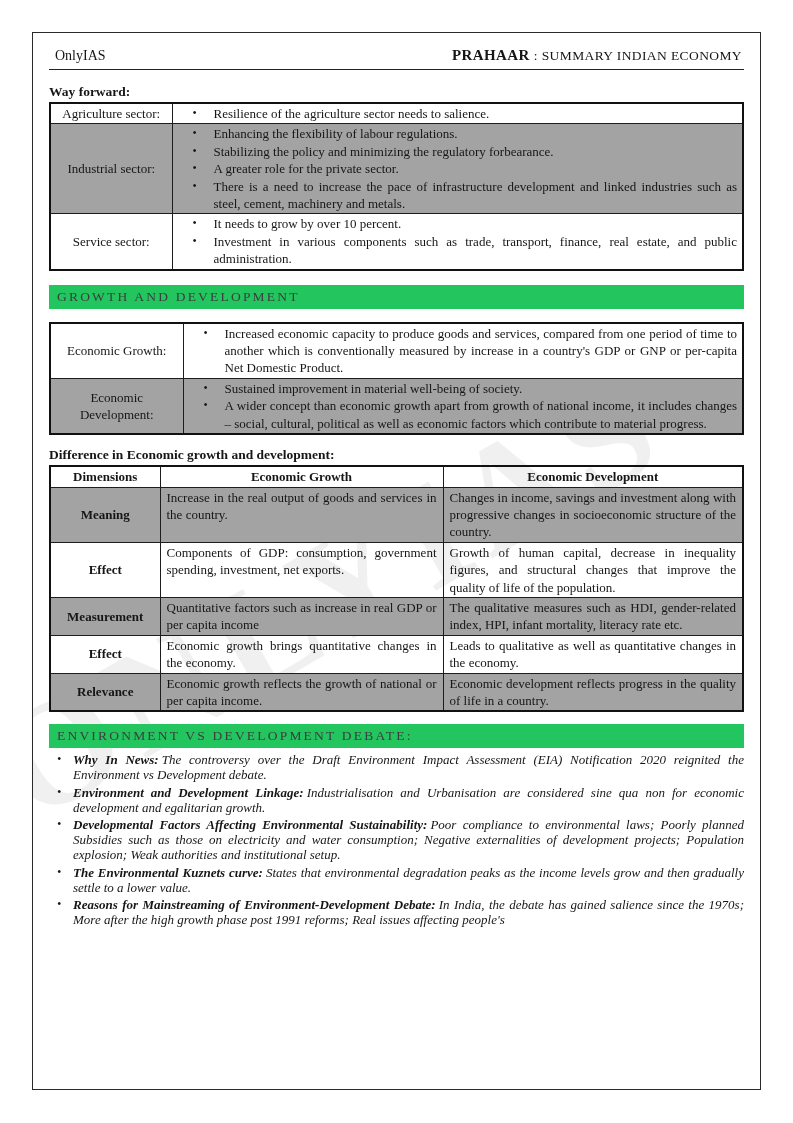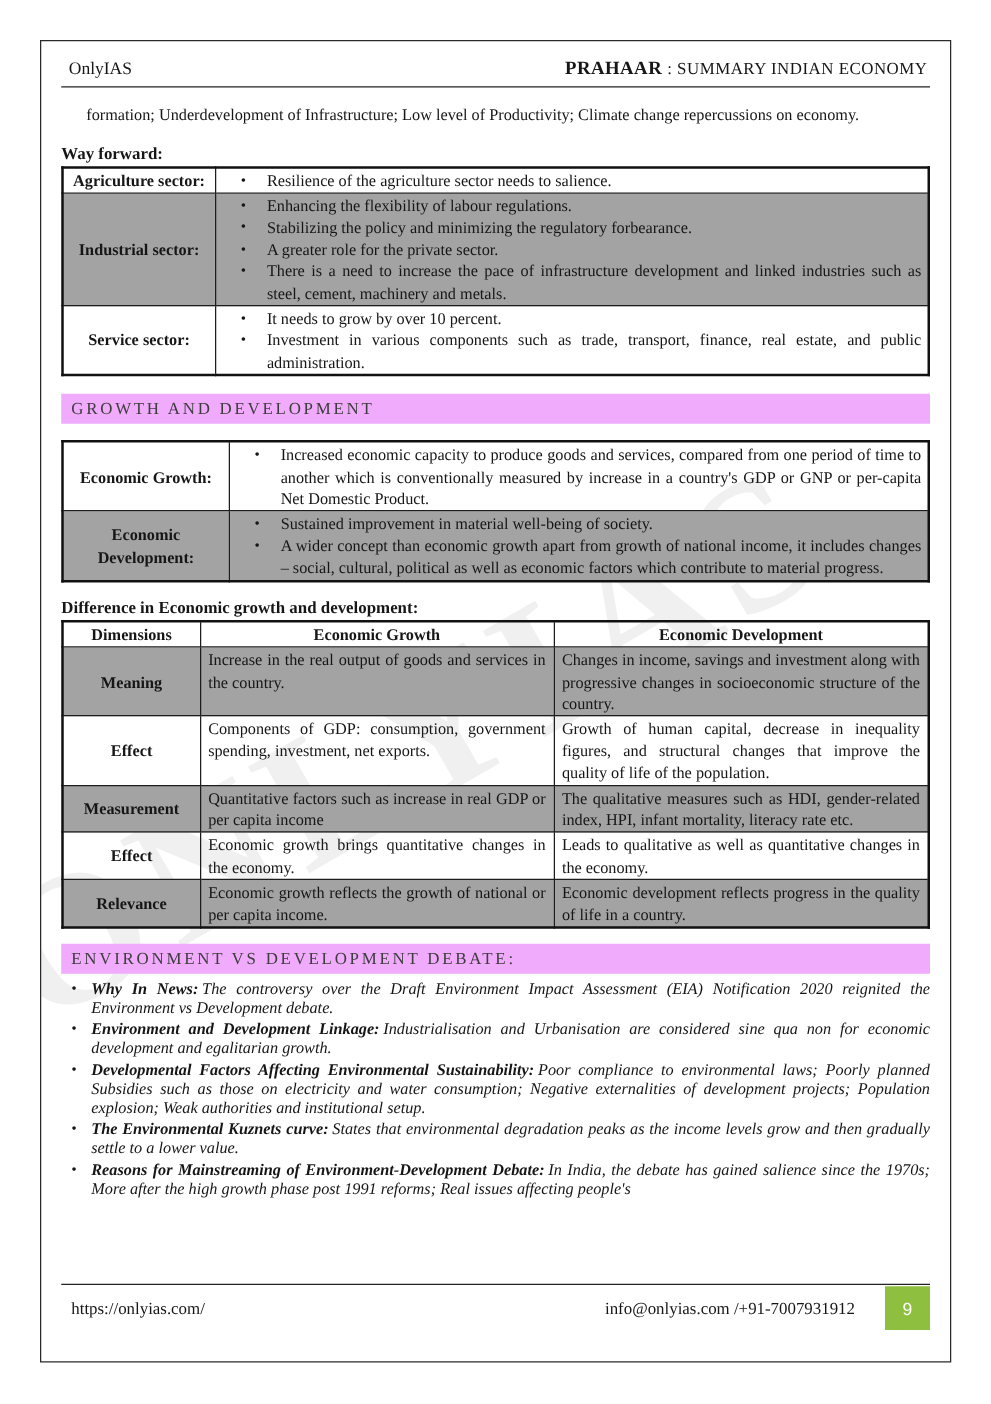--- a/index.html
+++ b/index.html
@@ -30,37 +30,37 @@
   .dtitle .r{margin-left:4px;margin-top:20px;}
   
   .intro{margin:13px 0 0 20px;text-align:justify;font-size:13px;line-height:17.6px;}
   
   .subhead{font-weight:bold;font-size:13.5px;margin:14px 0 2px 0;}
   .subhead.diff{margin-top:12px;}
   
   table.tbl{width:100%;border-collapse:collapse;font-size:13px;line-height:17.4px;background:transparent;}
   table.tbl{border:2px solid #111;}
   table.tbl td,table.tbl th{border:1px solid #1d1d1d;padding:1px 5px;}
-  td.lbl{font-weight:bold;text-align:center;vertical-align:middle;}
+  td.lbl{font-weight:normal;text-align:center;vertical-align:middle;}
   td.val{padding:1px 3px 1px 0;vertical-align:middle;}
   .t-way col.c1{width:122px;}
   .t-growth col.c1{width:133px;}
   .t-diff col.c1{width:110px;}
   .t-diff col.c2{width:283px;}
   tr.shade td{background:#a3a3a3;}
   .cb{position:relative;padding-left:36px;text-align:justify;}
   .cb::before{content:"•";position:absolute;left:15px;top:0;font-size:12px;}
   .t-diff th{font-weight:bold;padding:1px 4px;border-bottom:1.8px solid #111;}
   .t-diff td.dim{font-weight:bold;text-align:center;vertical-align:middle;}
   .t-diff td.cell{text-align:justify;vertical-align:top;padding:1px 6px;}
   .mt13{margin-top:13px;}
   .mt2{margin-top:2px;}
   
   .secbar{
-    background:#f0abfc;color:#3d3d3d;font-size:13.5px;letter-spacing:2.2px;
+    background:#22c55e;color:#3d3d3d;font-size:13.5px;letter-spacing:2.2px;
     padding:4px 0 4px 8px;margin-top:14px;
   }
   .secbar.s2{margin-top:12px;}
   
   .envlist{list-style:none;margin:4px 0 0 0;padding:0;font-size:13px;line-height:15px;font-style:italic;}
   .envlist li{position:relative;padding-left:24px;text-align:justify;margin-top:2.5px;}
   .envlist li::before{content:"•";position:absolute;left:8px;top:0;font-size:12px;}
   .envlist .lead{font-weight:bold;margin-right:3px;}
   
   .pagefoot{
@@ -81,21 +81,20 @@
 <div class="frame">
   <div class="watermark">ONLYIAS</div>
 
   <div class="inner">
 
     <div class="dochead">
       <span class="brand">OnlyIAS</span>
       <span class="dtitle"><span class="b">PRAHAAR</span><span class="r">: SUMMARY INDIAN ECONOMY</span></span>
     </div>
 
-    <p class="intro">formation; Underdevelopment of Infrastructure; Low level of Productivity; Climate change repercussions on economy.</p>
 
     <div class="subhead">Way forward:</div>
 
     <table class="tbl t-way mt2">
       <colgroup>
           <col class="c1">
           <col>
         </colgroup>
       <tbody>
         <tr>
@@ -196,18 +195,13 @@
     <ul class="envlist">
       <li><span class="lead">Why In News:</span><span>The controversy over the Draft Environment Impact Assessment (EIA) Notification 2020 reignited the Environment vs Development debate.</span></li>
       <li><span class="lead">Environment and Development Linkage:</span><span>Industrialisation and Urbanisation are considered sine qua non for economic development and egalitarian growth.</span></li>
       <li><span class="lead">Developmental Factors Affecting Environmental Sustainability:</span><span>Poor compliance to environmental laws; Poorly planned Subsidies such as those on electricity and water consumption; Negative externalities of development projects; Population explosion; Weak authorities and institutional setup.</span></li>
       <li><span class="lead">The Environmental Kuznets curve:</span><span>States that environmental degradation peaks as the income levels grow and then gradually settle to a lower value.</span></li>
       <li><span class="lead">Reasons for Mainstreaming of Environment-Development Debate:</span><span>In India, the debate has gained salience since the 1970s; More after the high growth phase post 1991 reforms; Real issues affecting people's</span></li>
     </ul>
 
   </div>
 
-  <div class="pagefoot">
-    <span class="f-left">https://onlyias.com/</span>
-    <span class="f-right">info@onlyias.com /+91-7007931912</span>
-    <span class="pagebadge">9</span>
-  </div>
 </div>
 
 </body></html>

